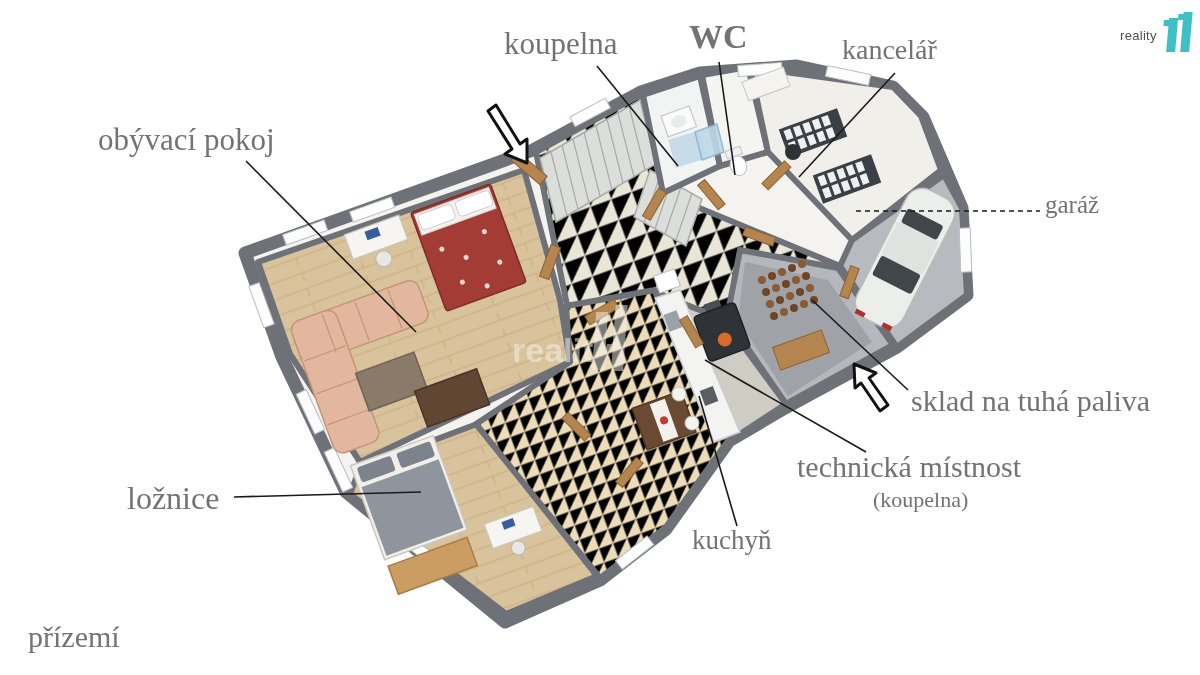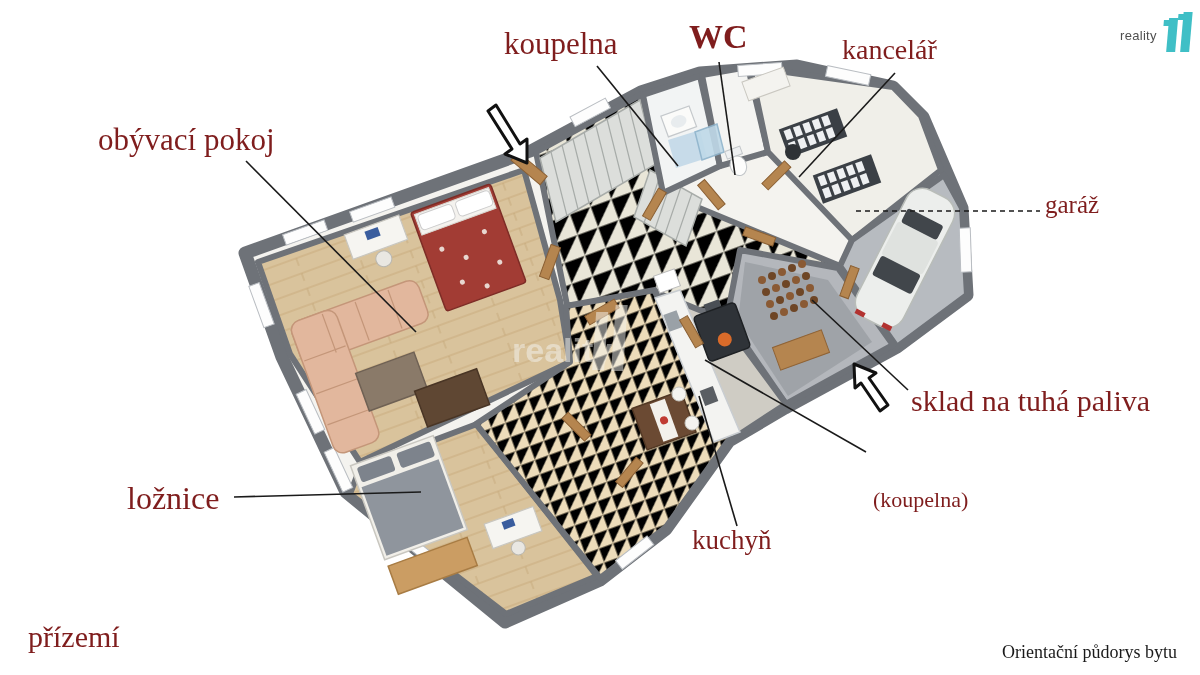--- a/index.html
+++ b/index.html
@@ -1,19 +1,19 @@
 <!DOCTYPE html>
 <html><head>
 <meta charset="utf-8">
 <style>
   html,body{margin:0;padding:0;background:#ffffff;}
   .canvas{position:relative;width:1200px;height:675px;background:#ffffff;overflow:hidden;
           font-family:"Liberation Serif",serif;}
   .plan-svg{position:absolute;left:0;top:0;}
-  .lbl{position:absolute;white-space:nowrap;color:#7f1d1d;line-height:1;}
+  .lbl{position:absolute;white-space:nowrap;color:#737373;line-height:1;}
   .lbl-koupelna{left:504px;top:28px;font-size:31px;}
   .lbl-wc{left:689px;top:20px;font-size:34px;font-weight:bold;}
   .lbl-kancelar{left:842px;top:36px;font-size:28px;}
   .lbl-obyvaci{left:98px;top:124px;font-size:31px;}
   .lbl-garaz{left:1045px;top:192px;font-size:25px;}
   .lbl-sklad{left:911px;top:386px;font-size:30px;}
   .lbl-technicka{left:797px;top:452px;font-size:30px;}
   .lbl-kotelna{left:873px;top:489px;font-size:22px;}
   .lbl-kuchyn{left:692px;top:527px;font-size:27px;text-align:center;}
   .lbl-loznice{left:127px;top:482px;font-size:32px;}
@@ -304,26 +304,26 @@
       <polygon points="888,405 869,378 876,373 854,364 855,388 861,383 880,411" fill="#ffffff" stroke="#111111" stroke-width="3" stroke-linejoin="round"></polygon>
     </g>
   </svg>
 
   <div class="lbl lbl-koupelna">koupelna</div>
   <div class="lbl lbl-wc">WC</div>
   <div class="lbl lbl-kancelar">kancelář</div>
   <div class="lbl lbl-obyvaci">obývací pokoj</div>
   <div class="lbl lbl-garaz">garáž</div>
   <div class="lbl lbl-sklad">sklad na tuhá paliva</div>
+  <div class="lbl lbl-technicka">technická místnost</div>
   <div class="lbl lbl-kotelna">(koupelna)</div>
   <div class="lbl lbl-kuchyn">kuchyň</div>
   <div class="lbl lbl-loznice">ložnice</div>
   <div class="lbl lbl-prizemi">přízemí</div>
 
-  <div class="footer-note">Orientační půdorys bytu</div>
 
   <div class="logo">
     <span class="logo-text">reality</span>
     <svg class="logo-glyph" width="36" height="48" viewBox="0 0 36 48">
       <g fill="#3fbfc6">
         <rect x="8" y="10" width="9" height="34" transform="skewX(-5)"></rect>
         <rect x="22" y="4" width="9" height="40" transform="skewX(-5)"></rect>
         <rect x="3" y="12" width="6" height="6" transform="skewX(-5)"></rect>
         <rect x="17" y="6" width="6" height="6" transform="skewX(-5)"></rect>
       </g>

